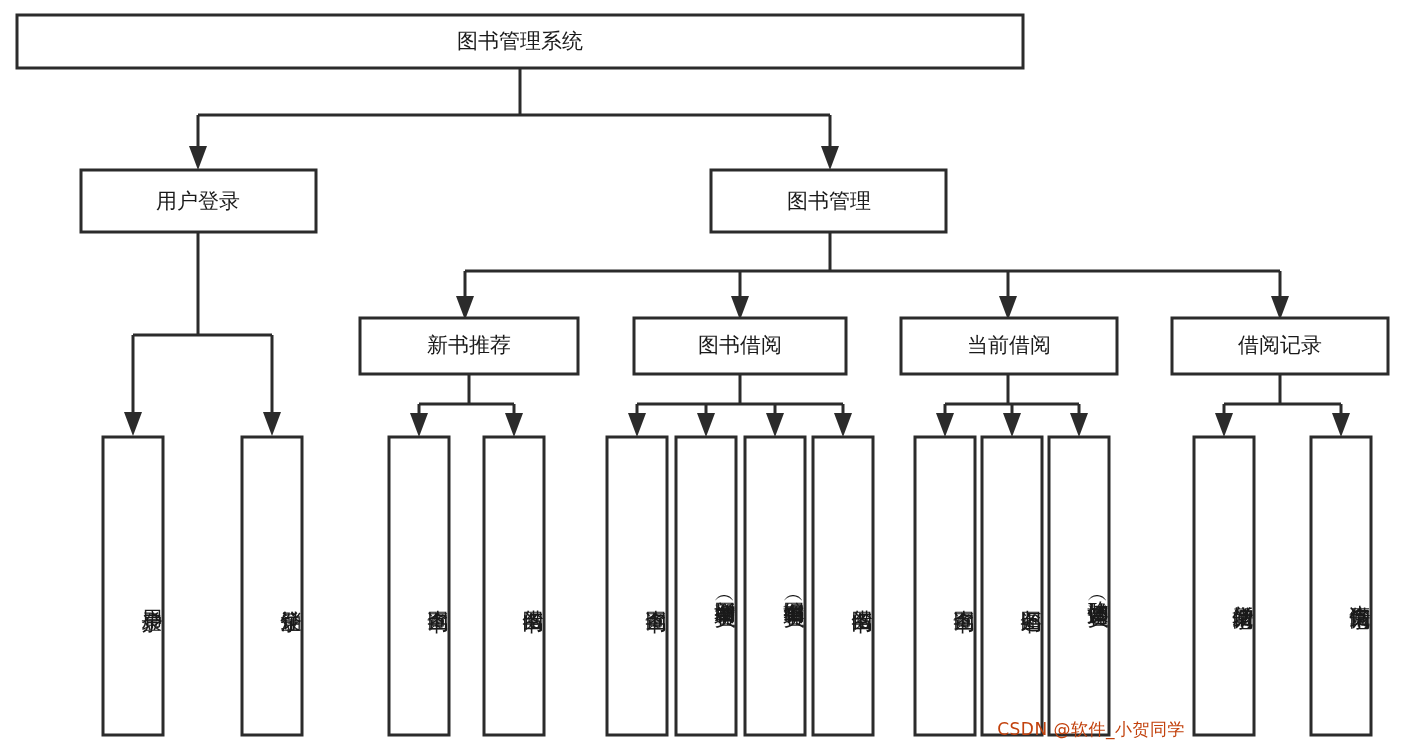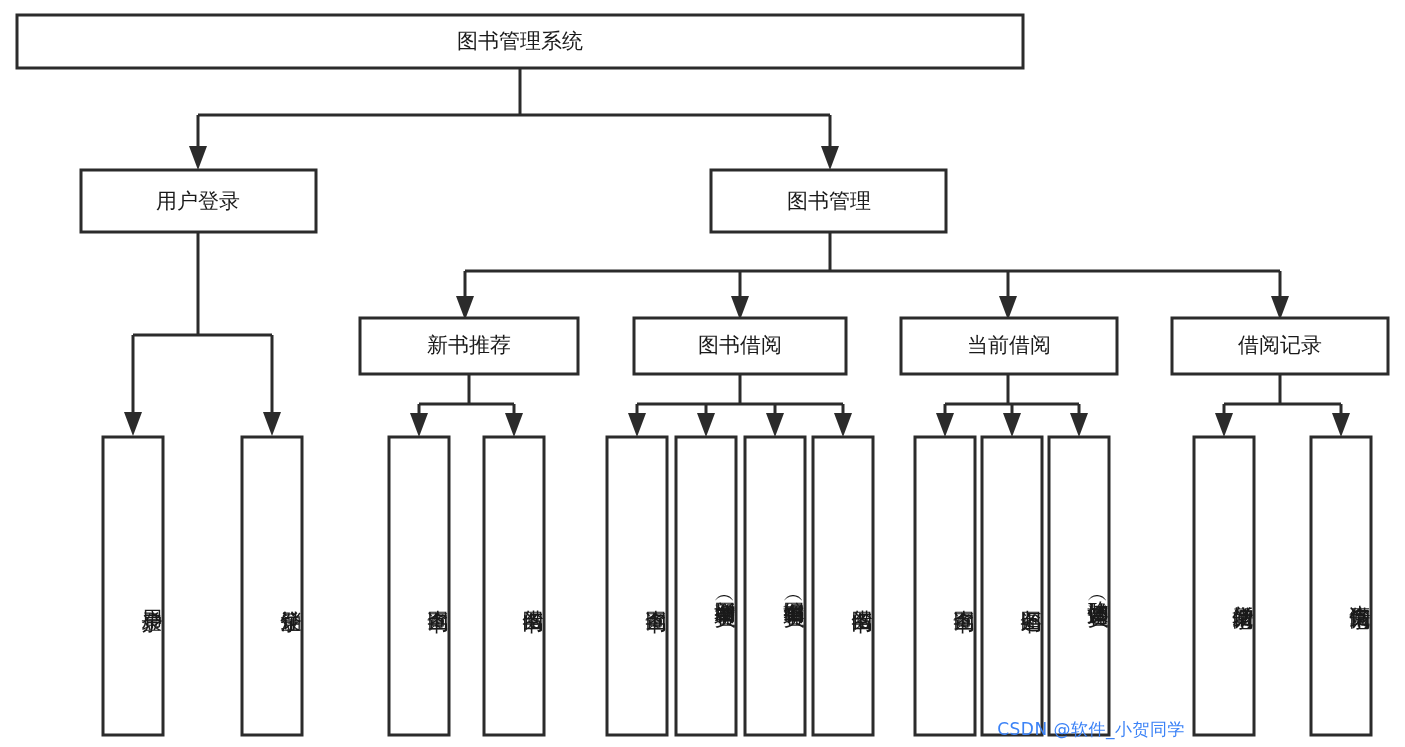--- a/index.html
+++ b/index.html
@@ -64,21 +64,21 @@
     align-items: flex-start;
     justify-content: center;
     pointer-events: none;
   }
   .watermark {
     position: absolute;
     right: 8px;
     bottom: 6px;
     font-family: "DejaVu Sans", "Liberation Sans", sans-serif;
     font-size: 17px;
-    color: #3b82f6;
+    color: #c2410c;
     white-space: nowrap;
     letter-spacing: 0.5px;
   }
 </style>
 </head>
 <body>
 
 <div id="diagram-root">
 
   <svg id="tree-svg" viewBox="0 0 1405 747" xmlns="http://www.w3.org/2000/svg">

